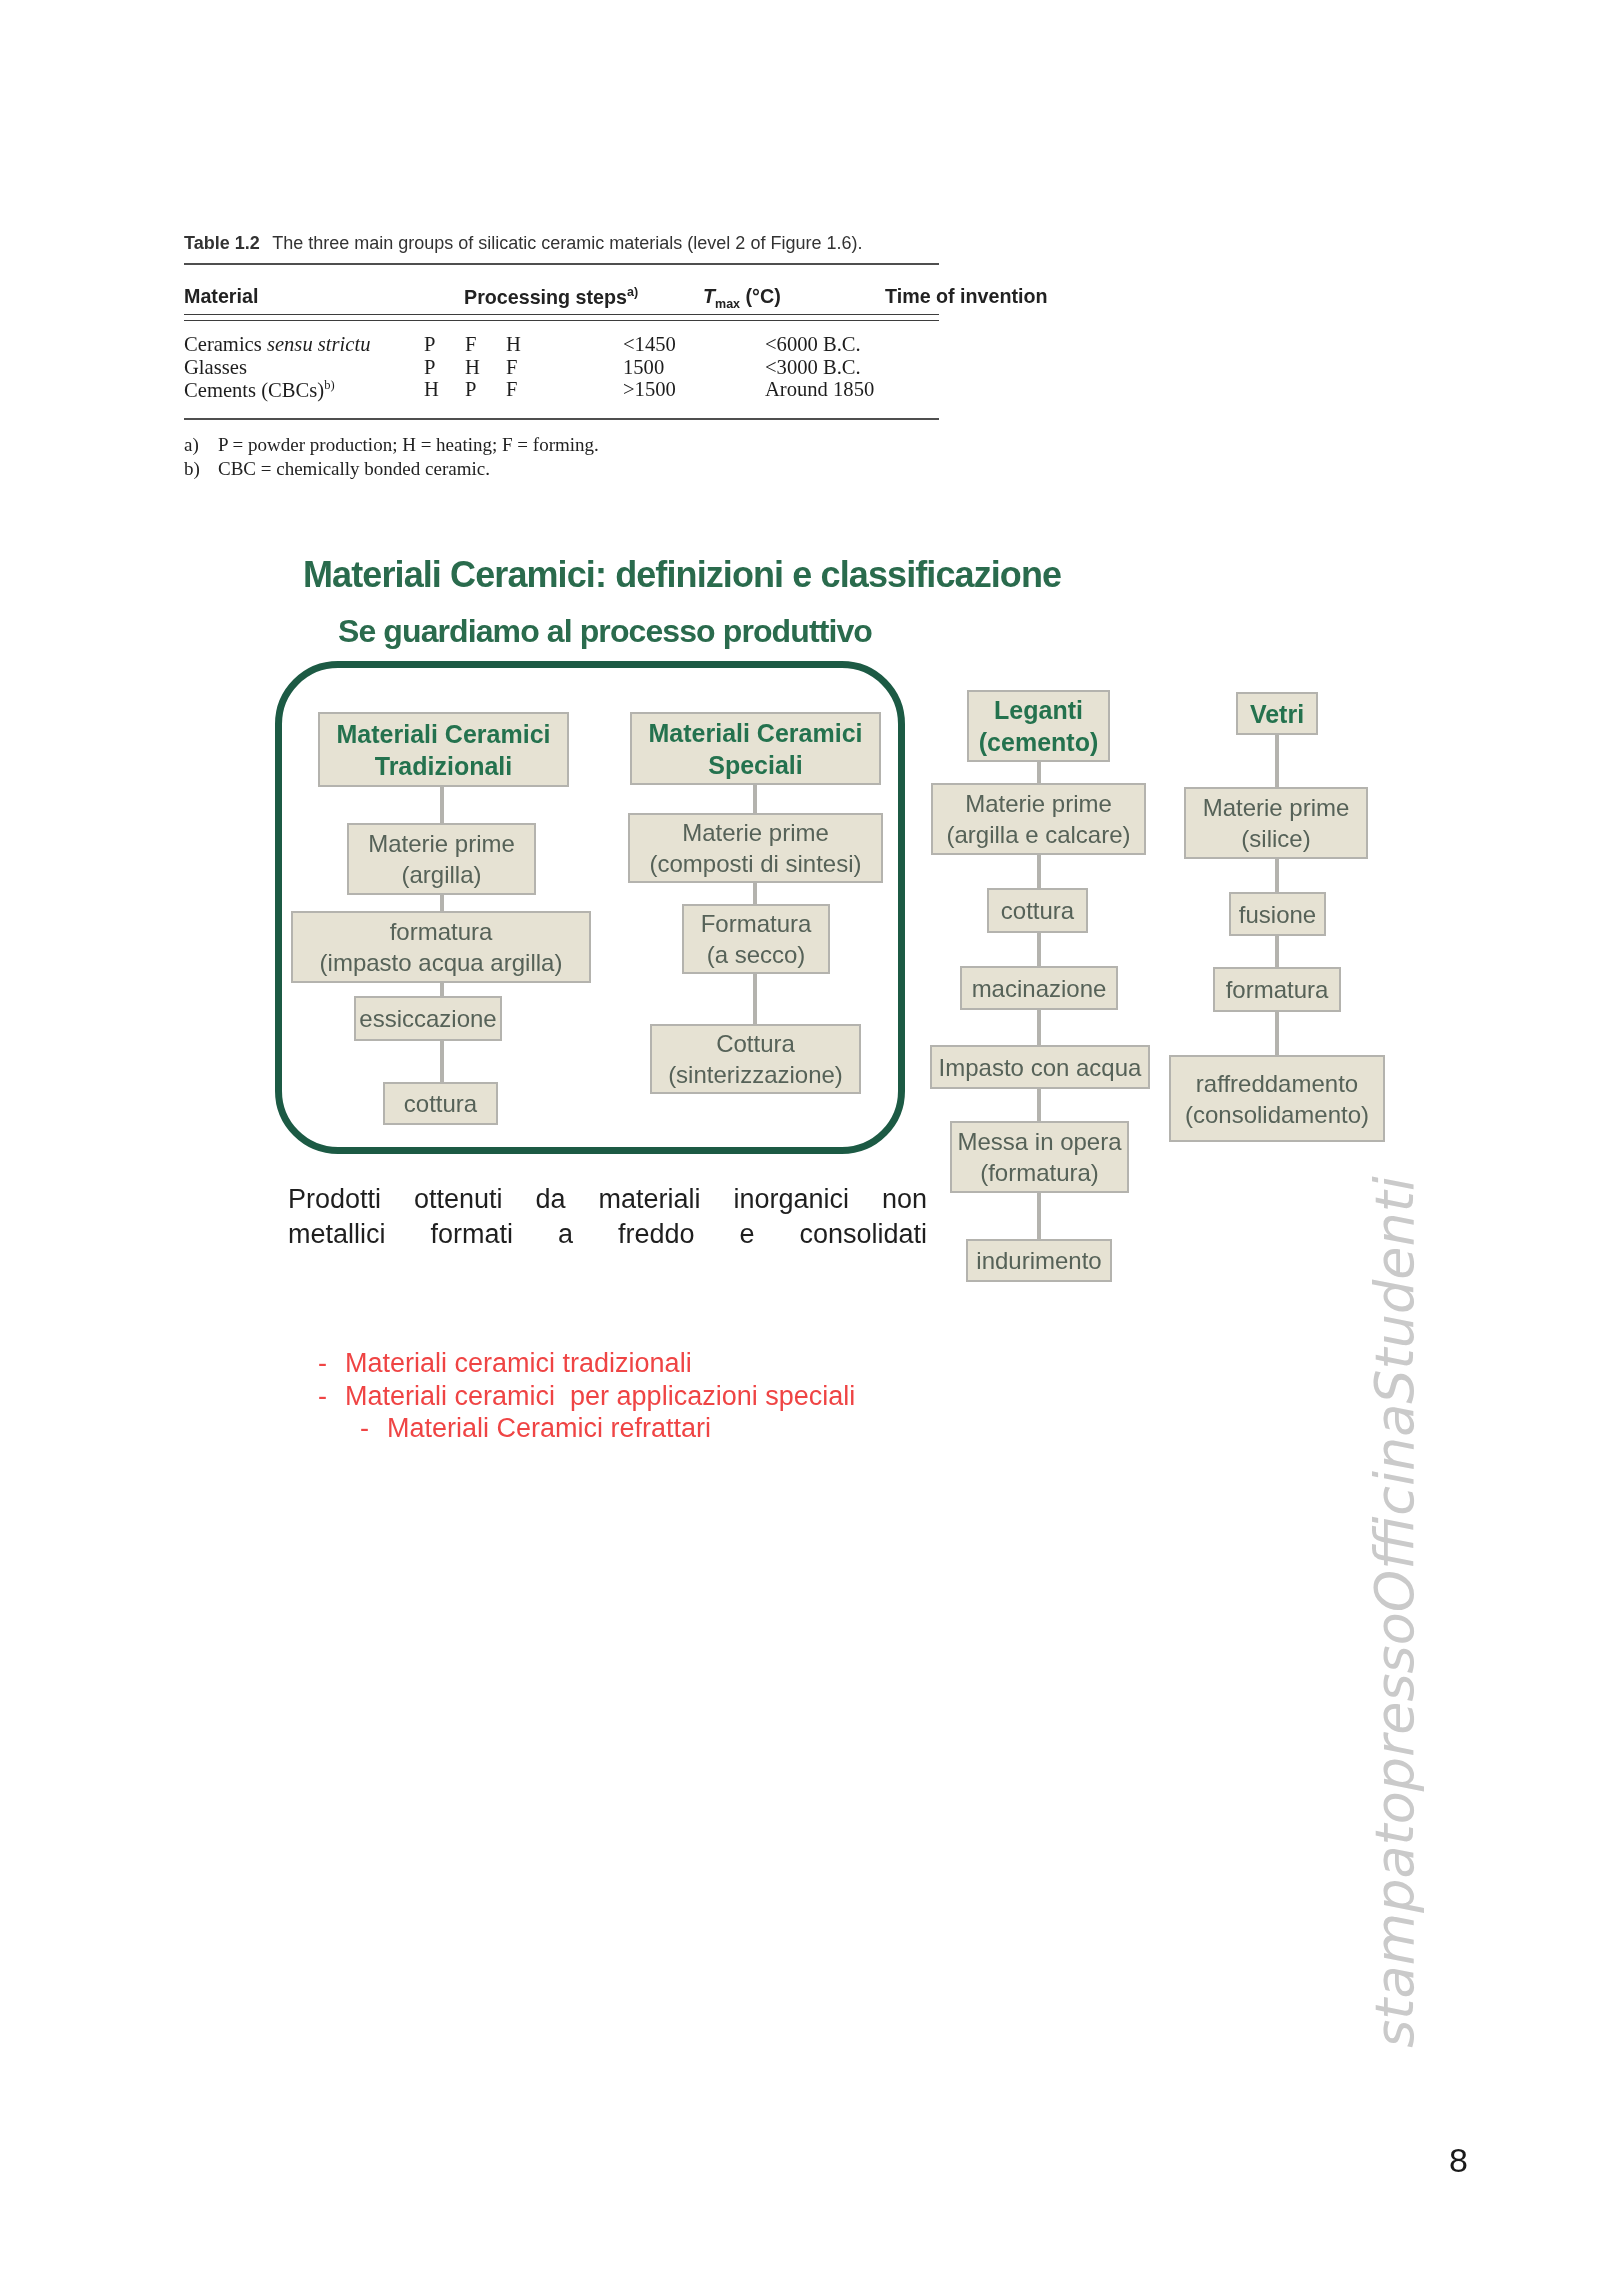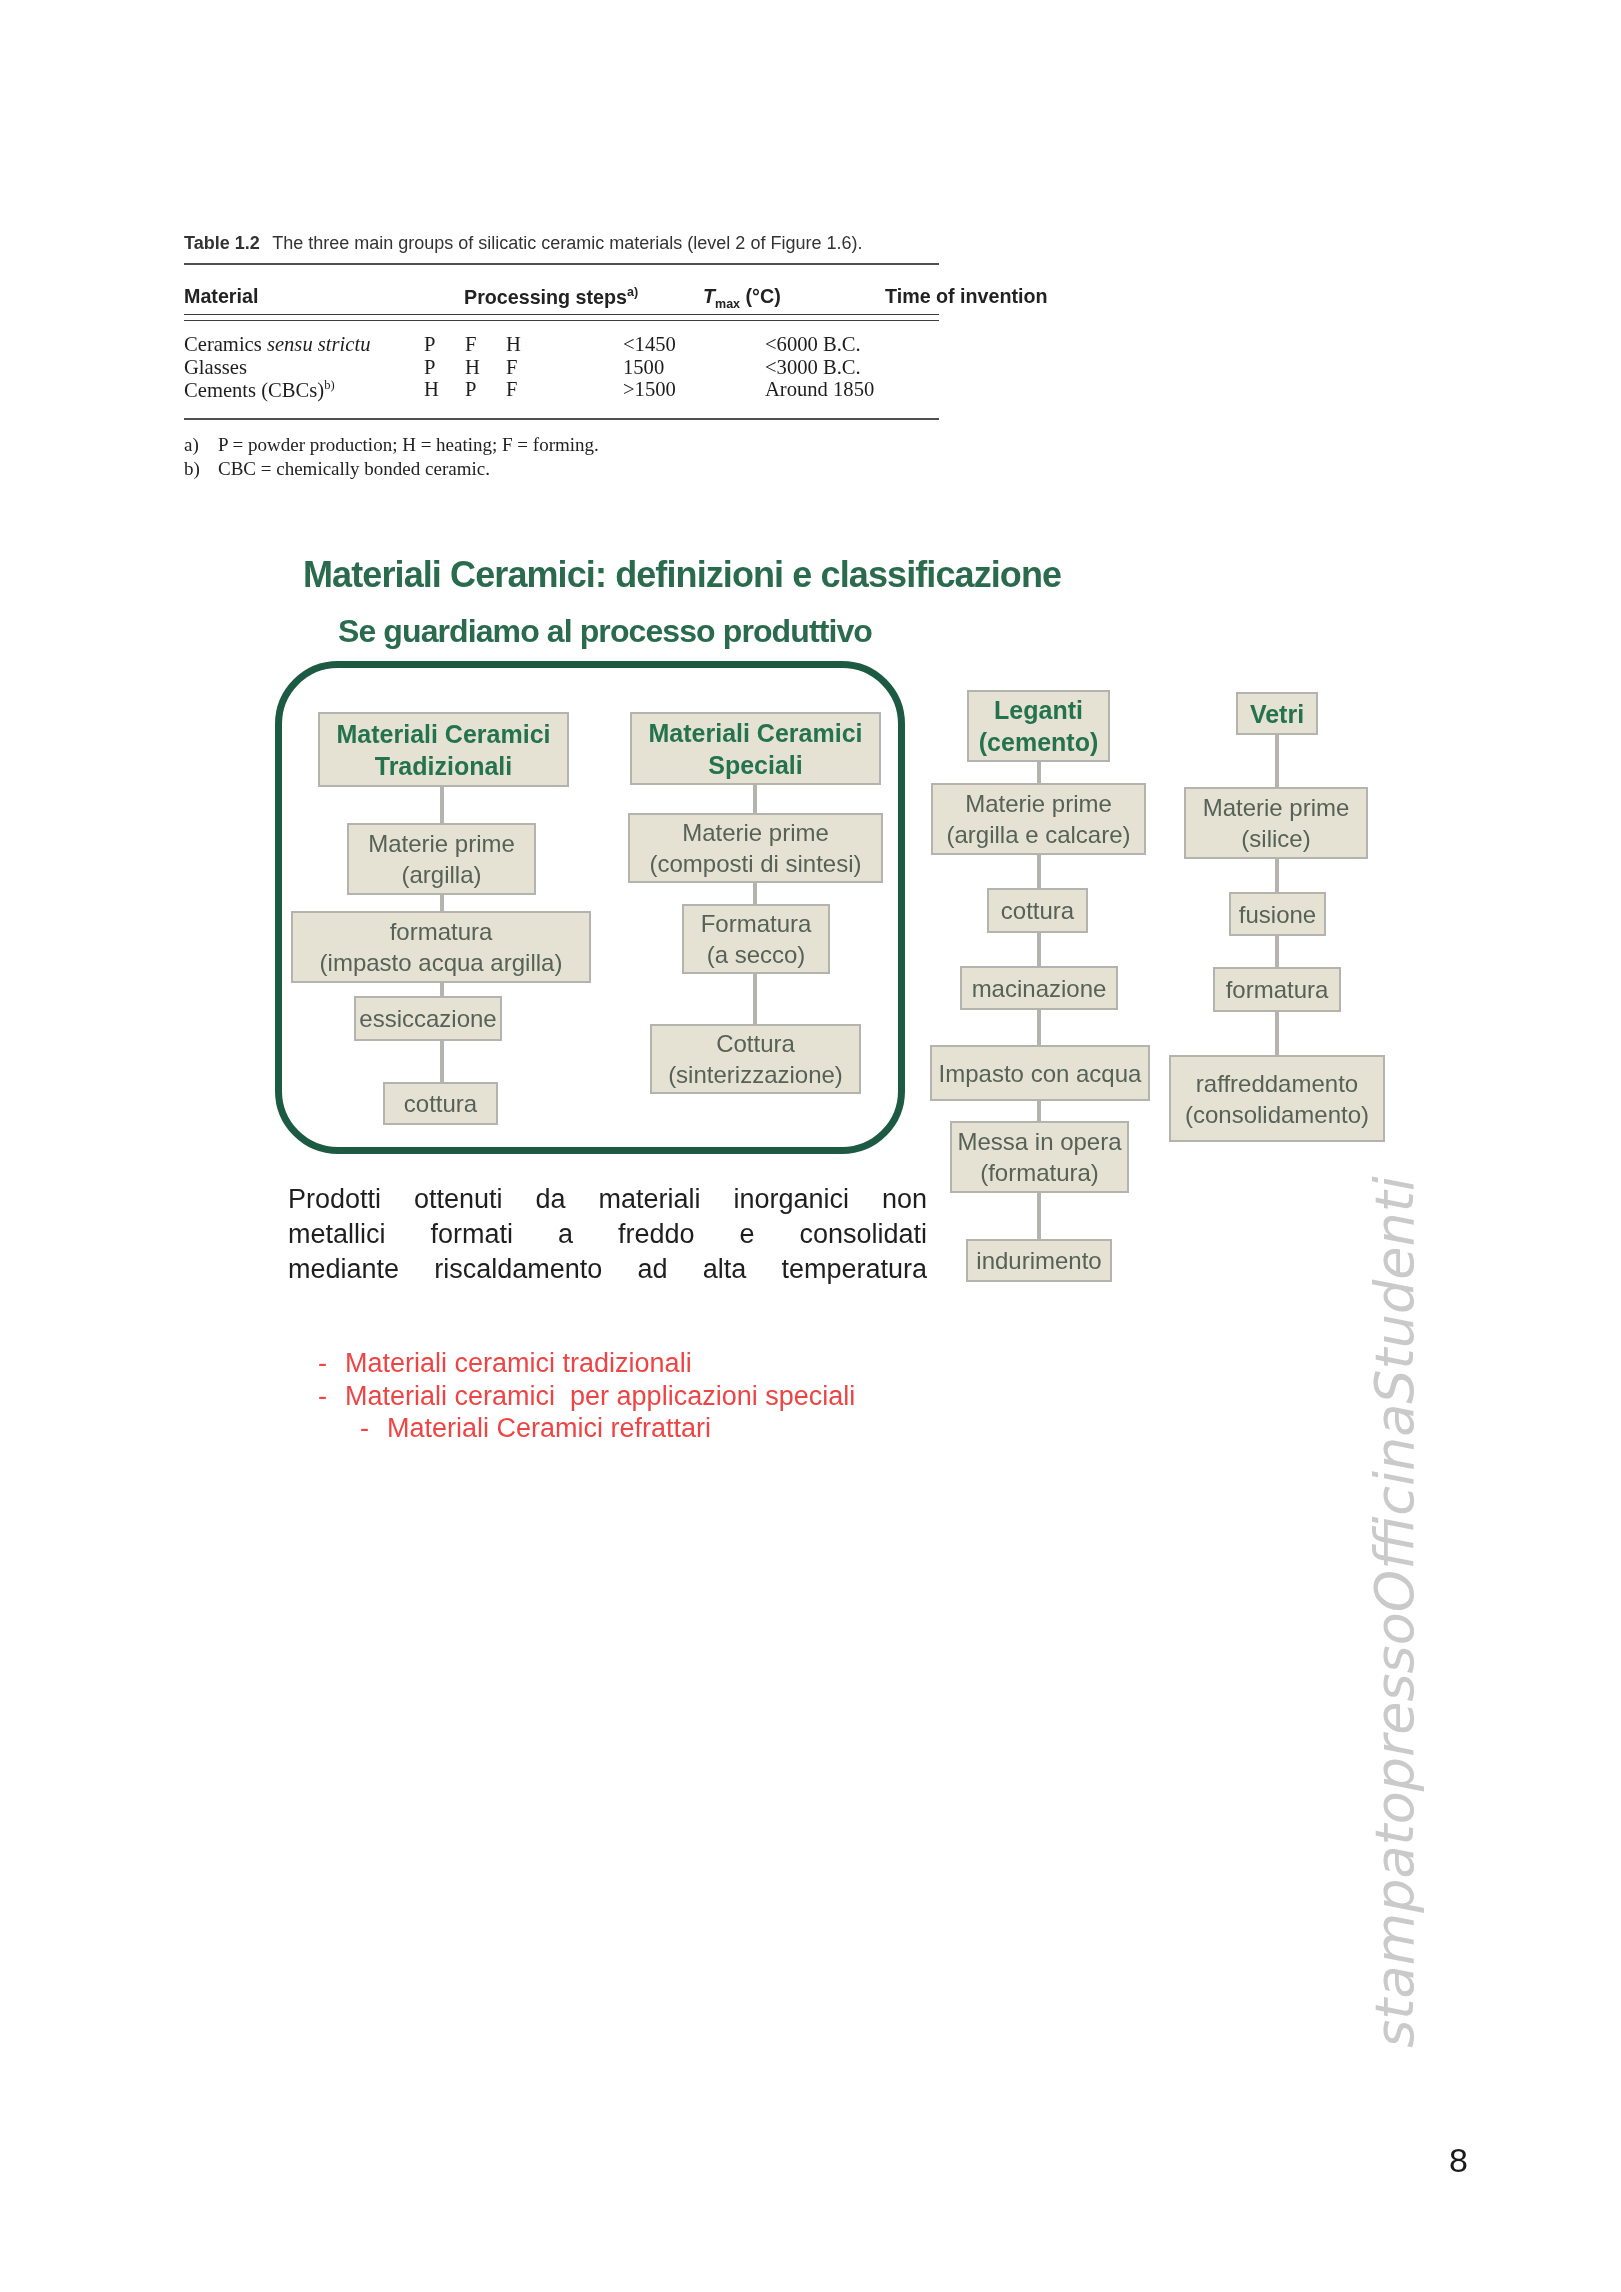--- a/index.html
+++ b/index.html
@@ -148,21 +148,21 @@
     <div class="fbox" style="left:931px;top:763px;width:215px;height:72px">
       <span>Materie prime</span>
         <span>(argilla e calcare)</span>
     </div>
     <div class="fbox" style="left:987px;top:868px;width:101px;height:45px">
       <span>cottura</span>
     </div>
     <div class="fbox" style="left:960px;top:946px;width:158px;height:44px">
       <span>macinazione</span>
     </div>
-    <div class="fbox" style="left:930px;top:1025px;width:220px;height:56px">
+    <div class="fbox" style="left:930px;top:1025px;width:220px;height:44px">
       <span>Impasto con acqua</span>
     </div>
     <div class="fbox" style="left:950px;top:1101px;width:179px;height:72px">
       <span>Messa in opera</span>
         <span>(formatura)</span>
     </div>
     <div class="fbox" style="left:966px;top:1219px;width:146px;height:43px">
       <span>indurimento</span>
     </div>
 
@@ -181,21 +181,20 @@
     </div>
     <div class="fbox" style="left:1169px;top:1035px;width:216px;height:87px">
       <span>raffreddamento</span>
         <span>(consolidamento)</span>
     </div>
   </div>
 
   <div id="paragraph">
     <div class="pline">Prodotti ottenuti da materiali inorganici non</div>
     <div class="pline">metallici formati a freddo e consolidati</div>
-    <div class="pline">mediante riscaldamento ad alta temperatura</div>
   </div>
 
   <div class="bullet" style="left:288px;top:1297px">
     <span class="dash">-</span><span>Materiali ceramici tradizionali</span>
   </div>
   <div class="bullet" style="left:288px;top:1330px">
     <span class="dash">-</span><span>Materiali ceramici  per applicazioni speciali</span>
   </div>
   <div class="bullet" style="left:330px;top:1362px">
     <span class="dash">-</span><span>Materiali Ceramici refrattari</span>

